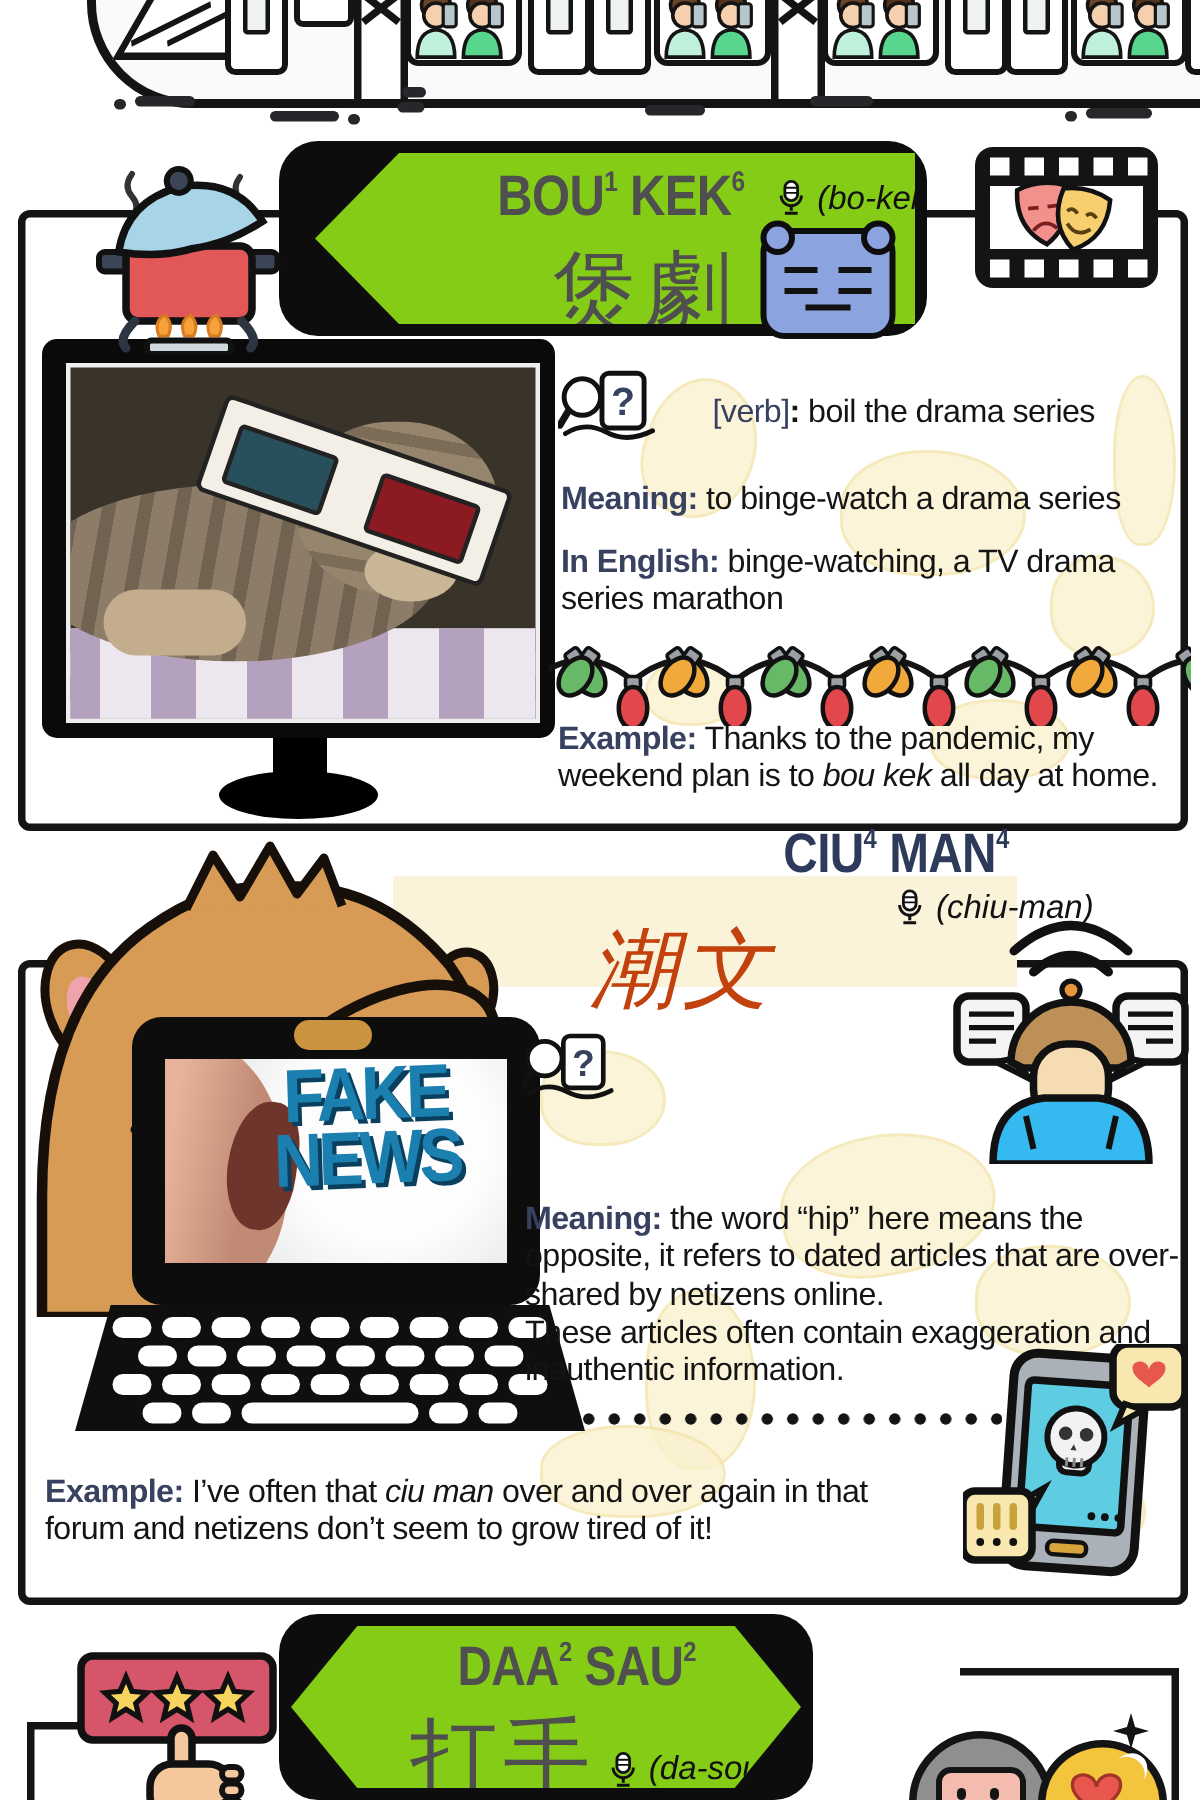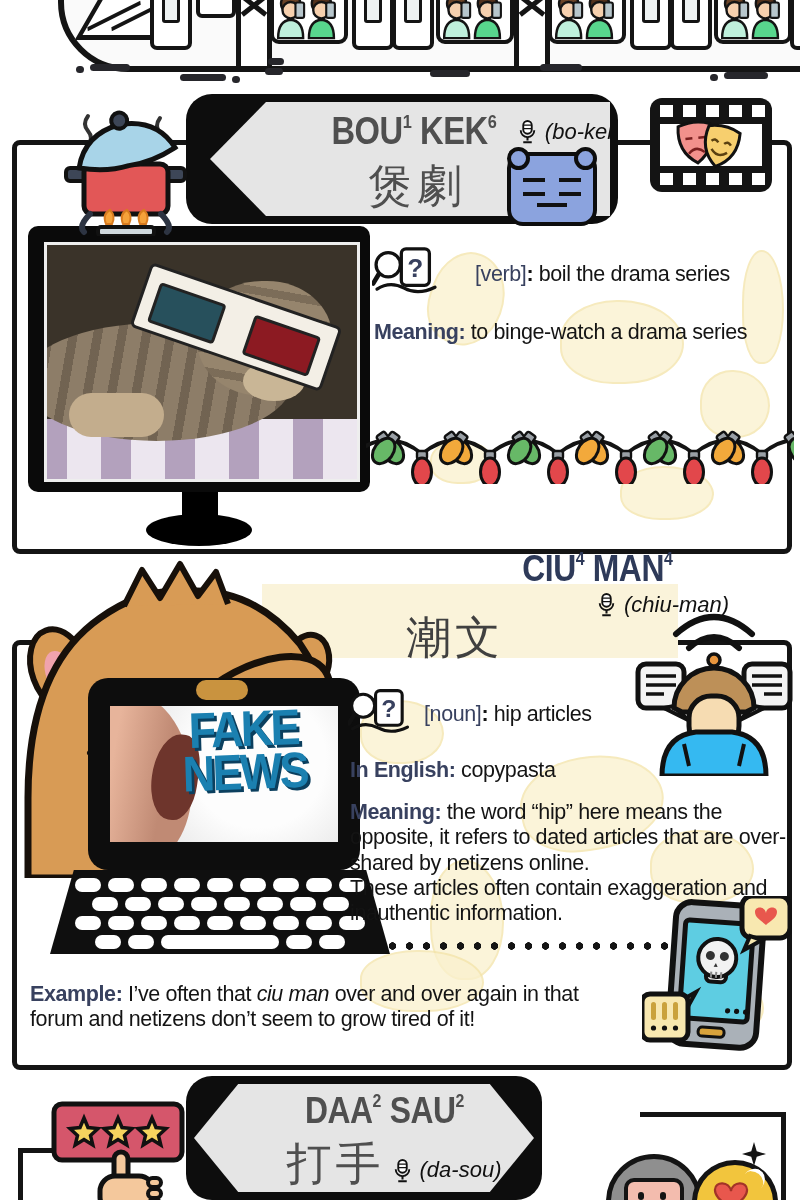--- a/index.html
+++ b/index.html
@@ -7,30 +7,30 @@
     font-family:"Liberation Sans","DejaVu Sans",sans-serif;color:#141414;}
   .abs{position:absolute;}
   
   .para{font-size:21.5px;line-height:1.18;letter-spacing:-0.4px;color:#141414;z-index:5;}
   .navy{color:#38415f;}
   b.navy{font-weight:bold;color:#38415f;}
   .term{font-weight:bold;color:#4f4f4f;font-size:38px;letter-spacing:-0.5px;
     display:inline-block;transform:scaleX(.86);transform-origin:center;white-space:nowrap;}
   .term sup{font-size:.5em;position:relative;top:-.15em;vertical-align:super;}
   .term .t2{margin-left:10px;}
-  .chinese{font-size:45px;color:#4f4f4f;letter-spacing:4px;white-space:nowrap;}
+  .chinese{font-size:58px;color:#4f4f4f;letter-spacing:4px;white-space:nowrap;}
   .pron{font-style:italic;font-size:22px;color:#111;white-space:nowrap;}
   
   .blob{position:absolute;background:#faf1cd;border:2px solid #f3e3a8;opacity:.75;
     border-radius:48% 55% 50% 45%;z-index:1;}
   
   .sect-box{position:absolute;background:#fff;border:5px solid #141414;border-radius:8px;z-index:0;}
   
   .banner{position:absolute;background:#0d0d0d;border-radius:26px;z-index:6;}
-  .banner-inner{position:absolute;left:24px;right:8px;top:8px;bottom:8px;background:#e5e5e5;}
+  .banner-inner{position:absolute;left:24px;right:8px;top:8px;bottom:8px;background:#84cc16;}
   .arrow-left{clip-path:polygon(0 50%,14% 0,100% 0,100% 100%,14% 100%);}
   .arrow-both{left:8px;clip-path:polygon(0 50%,13% 0,87% 0,100% 50%,87% 100%,13% 100%);}
   .bline{position:absolute;display:flex;align-items:center;gap:9px;}
   
   .robot{position:absolute;left:507px;top:152px;width:82px;height:66px;background:#8ba3de;
     border:4px solid #0d0d0d;border-radius:16px;z-index:7;}
   .robot .ear{position:absolute;top:-9px;width:15px;height:15px;background:#8ba3de;
     border:4px solid #0d0d0d;border-radius:50%;}
   .robot .eye{position:absolute;top:22px;width:22px;height:10px;
     border-top:4px solid #111;border-bottom:4px solid #111;}
@@ -67,21 +67,21 @@
   .catmuzzle{left:196px;top:116px;width:62px;height:40px;background:#c9b696;border-radius:50%;}
   .glasses{left:88px;top:48px;width:196px;height:62px;background:#f3efe6;border:3px solid #222;
     border-radius:6px;transform:rotate(19deg);}
   .lens{position:absolute;top:13px;width:64px;height:36px;border:3px solid #222;border-radius:4px;}
   .lensL{left:12px;background:#27505c;} .lensR{left:112px;background:#8c1a22;}
   .stand-neck{position:absolute;left:182px;top:490px;width:36px;height:32px;background:#000;z-index:4;}
   .stand-base{position:absolute;left:146px;top:514px;width:106px;height:32px;background:#000;border-radius:50%;z-index:4;}
   
   .cream{position:absolute;left:262px;top:584px;width:416px;height:74px;background:#faf3da;z-index:1;}
   .term-navy{color:#2e3a59;font-size:37px;}
-  .chinese-navy{color:#404040;}
+  .chinese-navy{color:#c2410c;font-style:italic;}
   
   .lap-screen{position:absolute;left:88px;top:678px;width:272px;height:192px;background:#0d0d0d;border-radius:20px;z-index:4;}
   .lap-cam{position:absolute;left:196px;top:680px;width:52px;height:20px;background:#c9933f;border-radius:10px;z-index:5;}
   .lap-img{position:absolute;left:110px;top:706px;width:228px;height:136px;background:#f0f0f0;overflow:hidden;z-index:4;
     background:radial-gradient(circle at 65% 40%,#fdfdfd 0 40%,#d8d8d8 100%);}
   .mouth-flesh{position:absolute;left:-28px;top:-12px;width:110px;height:170px;
     background:linear-gradient(100deg,#e7b49b 30%,#c08a74 70%);border-radius:40% 55% 45% 50%;}
   .mouth-dark{position:absolute;left:42px;top:28px;width:46px;height:86px;background:#6e352c;
     border-radius:60% 45% 50% 55%;transform:rotate(8deg);}
   .fake-news{position:absolute;left:138px;top:708px;width:212px;text-align:center;z-index:5;
@@ -306,20 +306,23 @@
   <svg class="abs" style="left:372px;top:246px;z-index:5" width="68" height="58" viewBox="0 0 70 62">
     <use href="#bookq"></use>
     <text x="45" y="33" font-size="28" font-weight="bold" fill="#38415f" text-anchor="middle">?</text>
   </svg>
   <div class="abs para" style="left:475px;top:262px">
     <span class="navy">[verb]</span><b>:</b><span> boil the drama series</span>
   </div>
   <div class="abs para" style="left:374px;top:320px;width:420px">
     <b class="navy">Meaning:</b><span> to binge-watch a drama series</span>
   </div>
+  <div class="abs para" style="left:374px;top:362px;width:420px">
+    <b class="navy">In English:</b><span> binge-watching, a TV drama series marathon</span>
+  </div>
 
   <svg class="abs" style="left:366px;top:418px;z-index:5" width="428" height="66" viewBox="0 0 428 66">
     <path d="M-12,36 Q22,8 56,36 Q90,8 124,36 Q158,8 192,36 Q226,8 260,36 Q294,8 328,36 Q362,8 396,36 Q430,8 464,36" fill="none" stroke="#141414" stroke-width="4"></path>
     <use href="#bulb" transform="translate(56,33)" fill="#e2474b"></use>
     <use href="#bulb" transform="translate(192,33)" fill="#e2474b"></use>
     <use href="#bulb" transform="translate(328,33)" fill="#e2474b"></use>
     <use href="#bulb" transform="translate(124,33)" fill="#e2474b"></use>
     <use href="#bulb" transform="translate(260,33)" fill="#e2474b"></use>
     <use href="#bulb" transform="translate(396,33)" fill="#e2474b"></use>
     <use href="#bulb" transform="translate(14,16) rotate(-36)" fill="#67b867"></use>
@@ -330,20 +333,23 @@
     <use href="#bulb" transform="translate(302,16) rotate(36)" fill="#67b867"></use>
     <use href="#bulb" transform="translate(82,16) rotate(-36)" fill="#f2a93b"></use>
     <use href="#bulb" transform="translate(98,16) rotate(36)" fill="#f2a93b"></use>
     <use href="#bulb" transform="translate(218,16) rotate(-36)" fill="#f2a93b"></use>
     <use href="#bulb" transform="translate(234,16) rotate(36)" fill="#f2a93b"></use>
     <use href="#bulb" transform="translate(354,16) rotate(-36)" fill="#f2a93b"></use>
     <use href="#bulb" transform="translate(370,16) rotate(36)" fill="#f2a93b"></use>
     <use href="#bulb" transform="translate(422,16) rotate(-36)" fill="#67b867"></use>
   </svg>
 
+  <div class="abs para" style="left:372px;top:480px;width:425px">
+    <b class="navy">Example:</b><span> Thanks to the pandemic, my weekend plan is to </span><i>bou kek</i><span> all day at home.</span>
+  </div>
 
   <div class="sect-box" style="left:12px;top:640px;width:770px;height:420px"></div>
   <div class="blob" style="left:360px;top:700px;width:80px;height:60px"></div>
   <div class="blob" style="left:520px;top:756px;width:140px;height:90px;transform:rotate(-10deg)"></div>
   <div class="blob" style="left:430px;top:860px;width:70px;height:116px"></div>
   <div class="blob" style="left:650px;top:830px;width:100px;height:70px"></div>
   <div class="blob" style="left:360px;top:950px;width:120px;height:58px"></div>
   <div class="blob" style="left:700px;top:980px;width:60px;height:50px"></div>
 
   <div class="cream"></div>
@@ -441,26 +447,20 @@
     <path d="M40,100 a40,40 0 0 1 80,0 l-8,4 l-64,0 Z" fill="#bd9058" stroke="#111" stroke-width="5"></path>
     <rect x="55" y="88" width="50" height="52" rx="22" fill="#f6dcb2" stroke="#111" stroke-width="5"></rect>
     <path d="M28,168 Q28,128 62,124 L98,124 Q132,128 132,168 Z" fill="#35b9f1" stroke="#111" stroke-width="5"></path>
     <path d="M50,136 L55,158 M110,136 L105,158" stroke="#111" stroke-width="4"></path>
   </svg>
 
   <svg class="abs" style="left:348px;top:688px;z-index:5" width="64" height="55" viewBox="0 0 70 62">
     <use href="#bookq"></use>
     <text x="45" y="33" font-size="28" font-weight="bold" fill="#38415f" text-anchor="middle">?</text>
   </svg>
-  <div class="abs para" style="left:424px;top:702px">
-    <span class="navy">[noun]</span><b>:</b><span> hip articles</span>
-  </div>
-  <div class="abs para" style="left:350px;top:758px;width:430px">
-    <b class="navy">In English:</b><span> copypasta</span>
-  </div>
   <div class="abs para" style="left:350px;top:800px;width:455px">
     <b class="navy">Meaning:</b><span> the word “hip” here means the opposite, it refers to dated articles that are over-shared by netizens online.</span><br>
     <span>These articles often contain exaggeration and inauthentic information.</span>
   </div>
 
   <div class="dots"></div>
 
   <svg class="abs" style="left:642px;top:896px;z-index:4" width="150" height="160" viewBox="0 0 150 160">
     <g transform="rotate(4 75 80)">
       <rect x="30" y="8" width="88" height="142" rx="16" fill="#aab1b8" stroke="#111" stroke-width="6"></rect>

